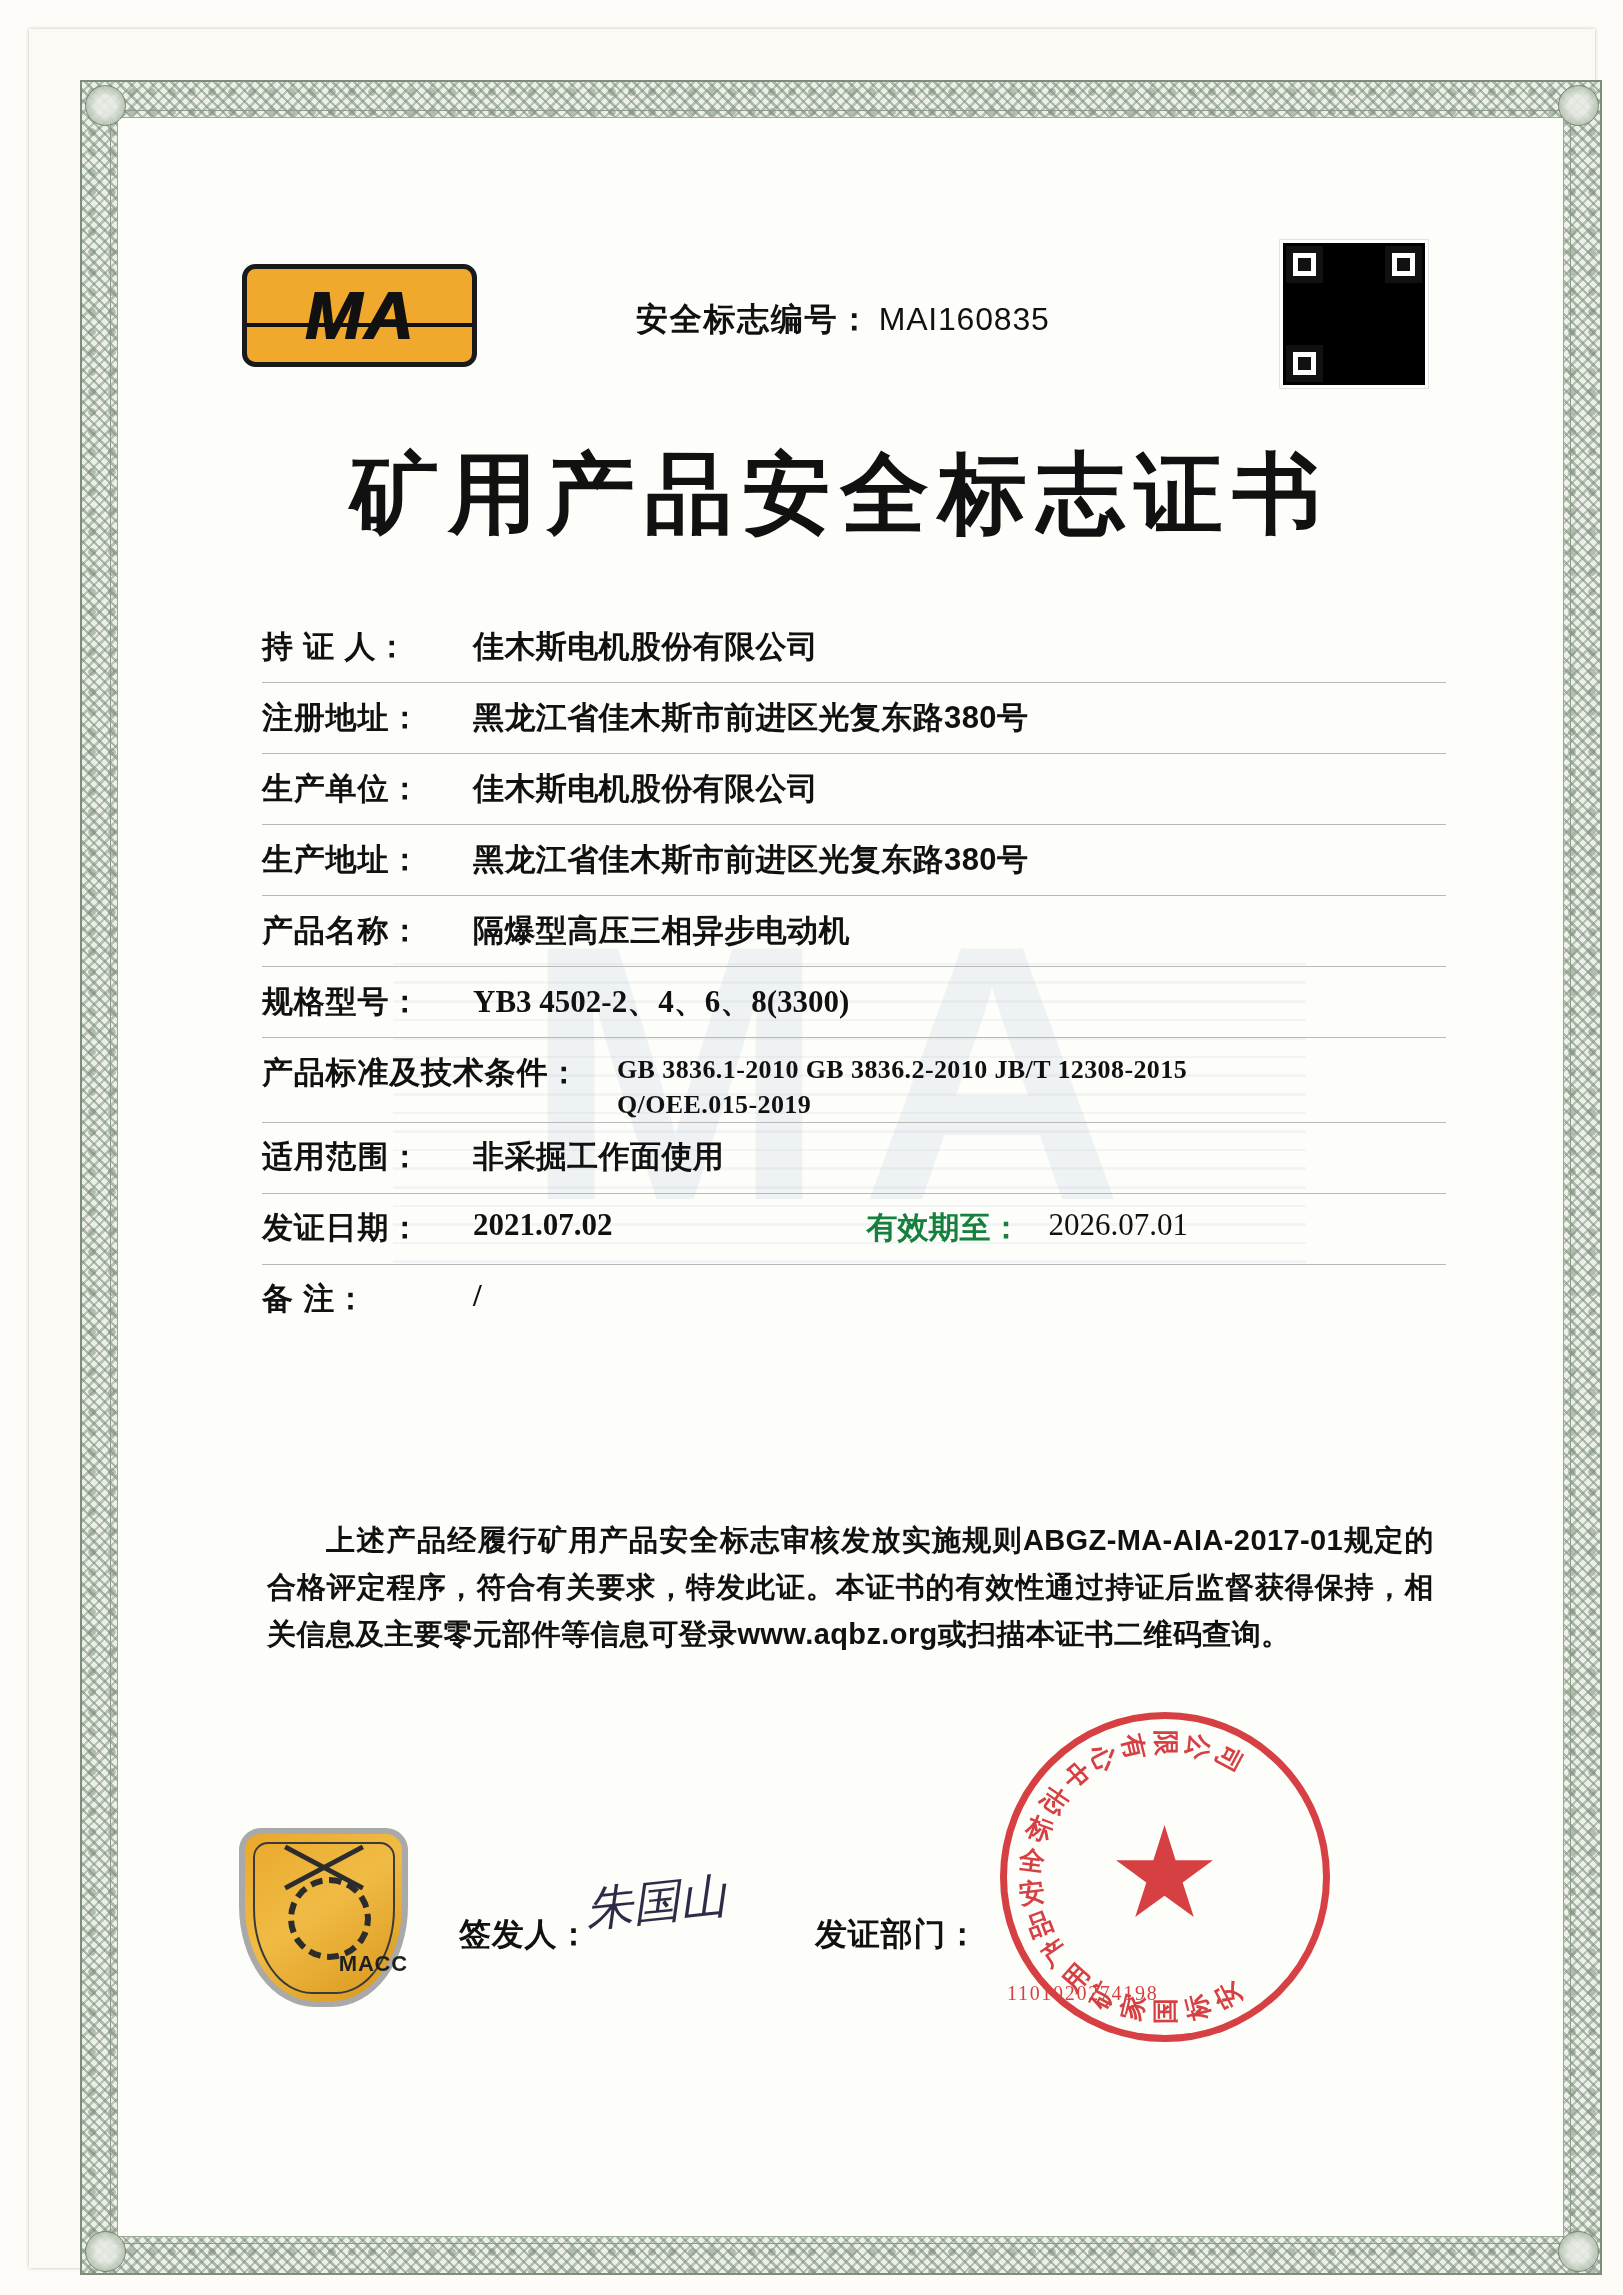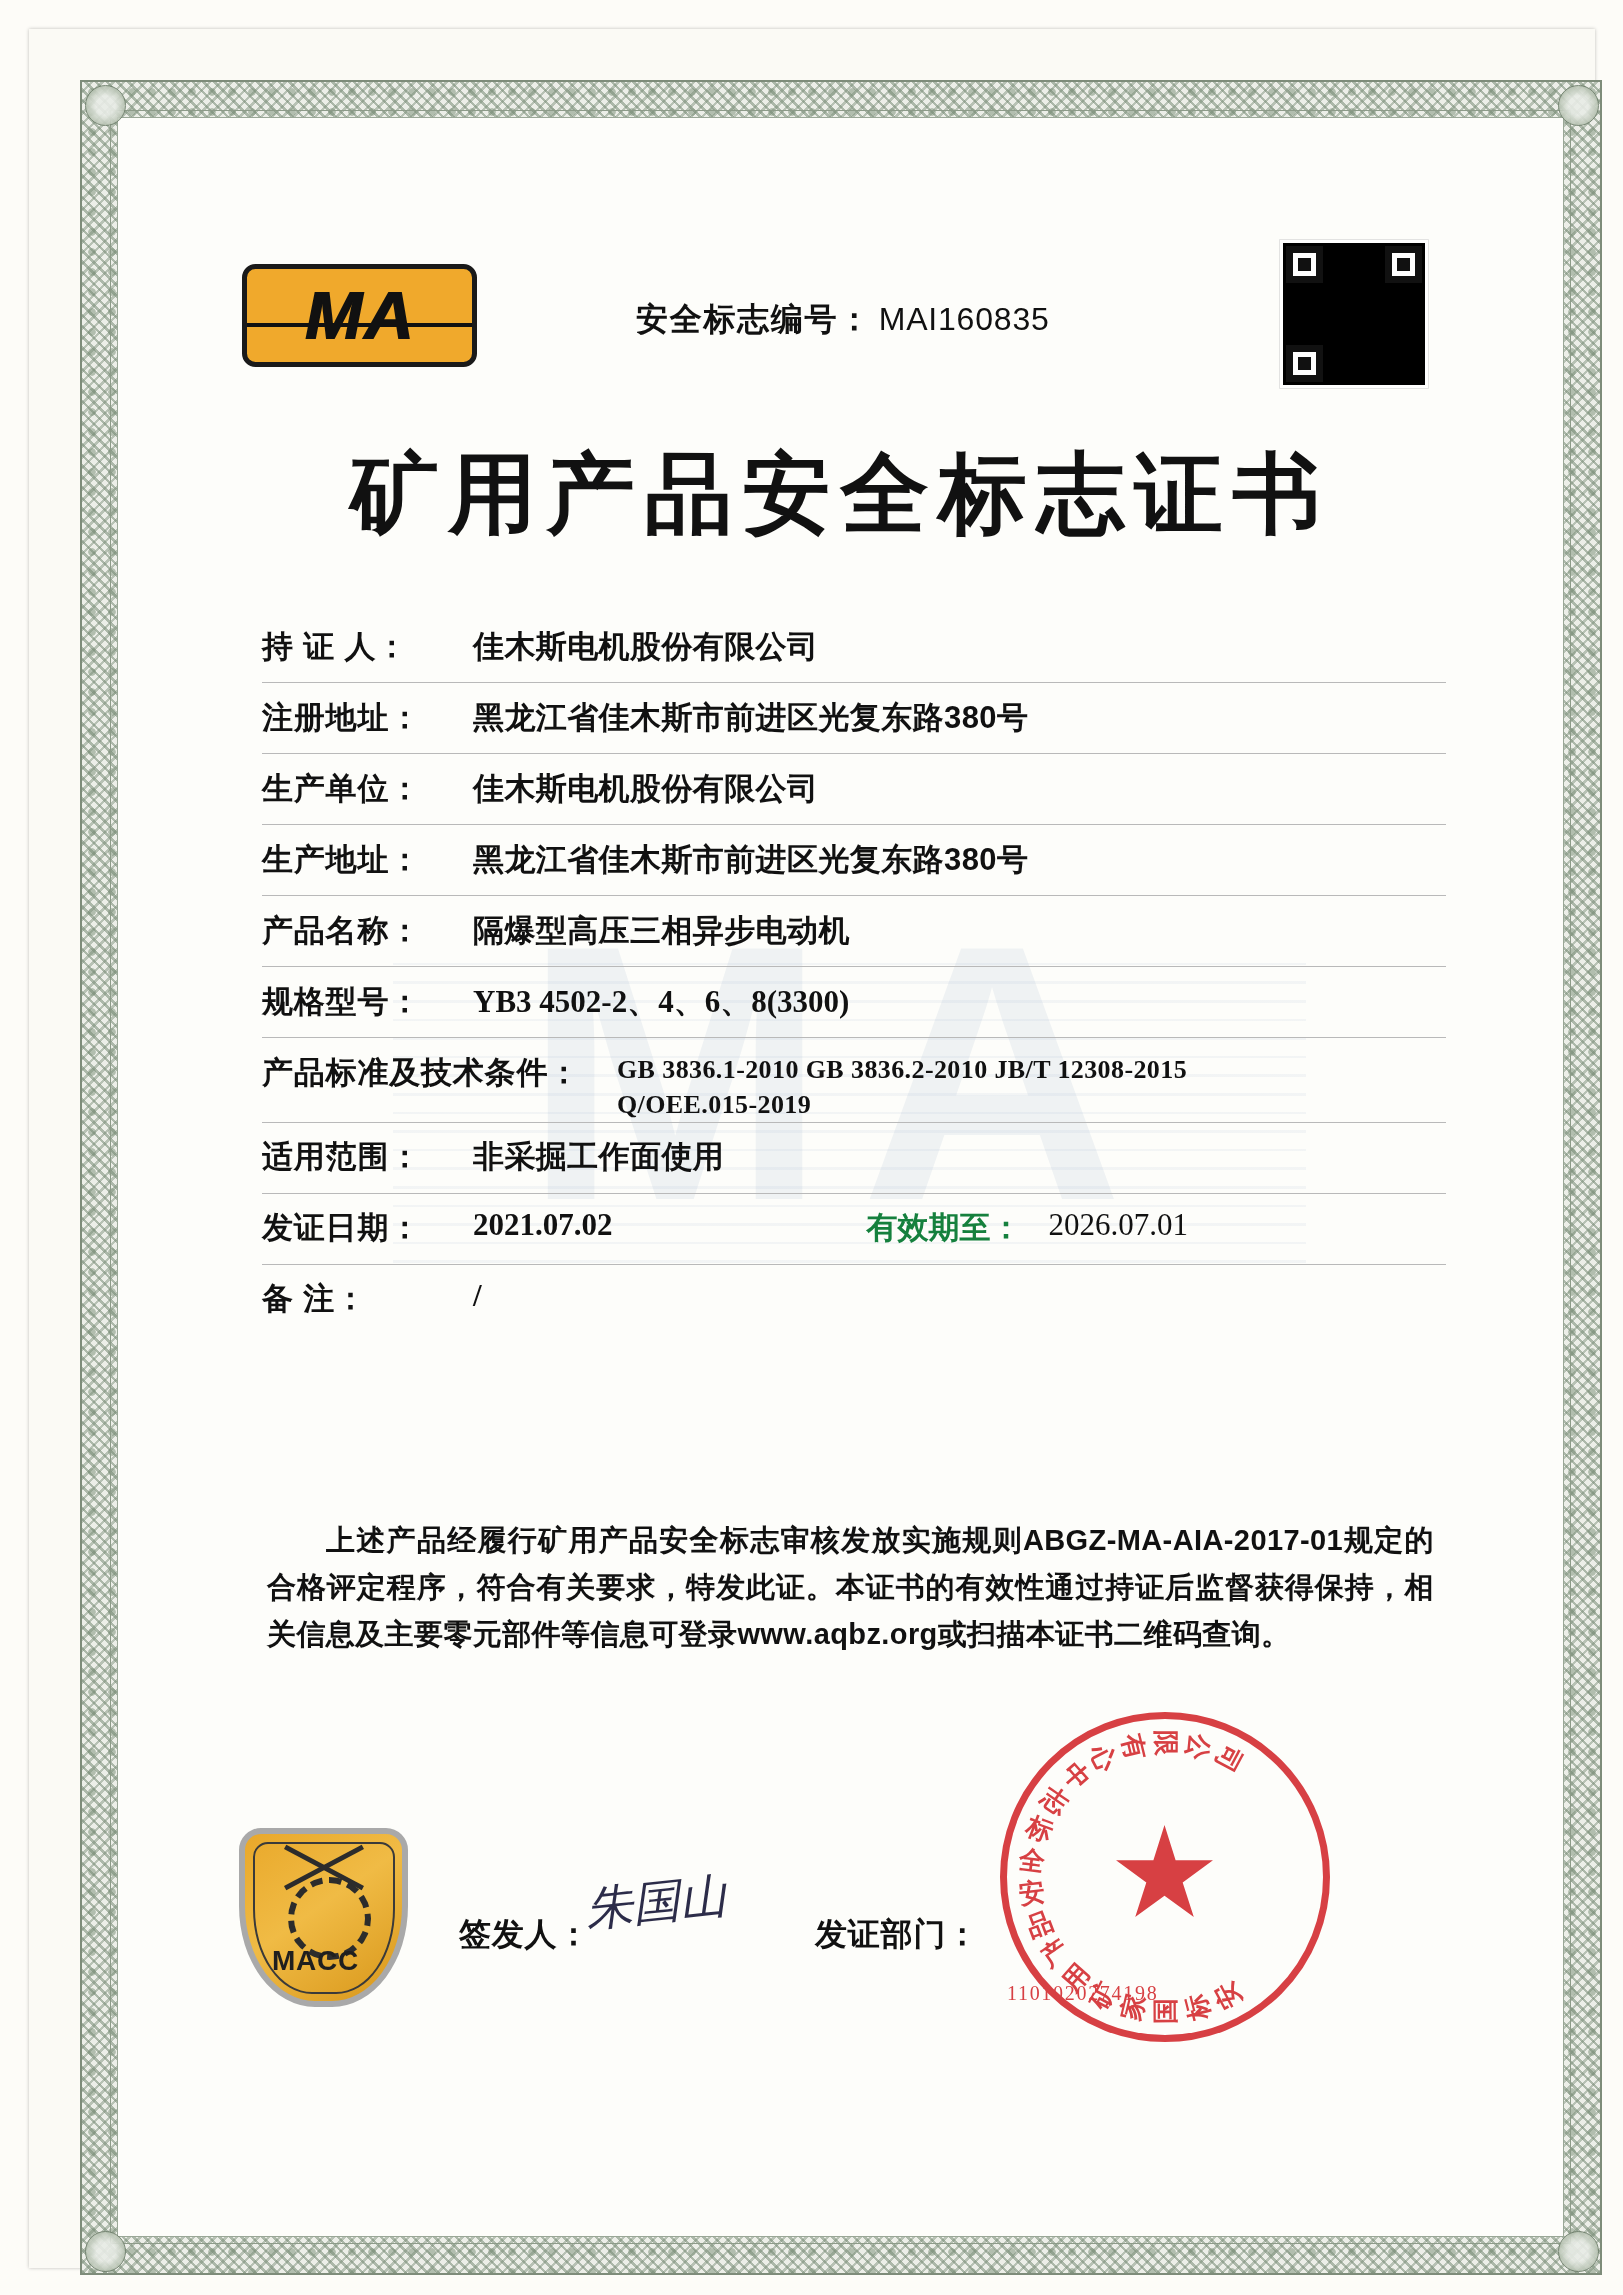--- a/index.html
+++ b/index.html
@@ -313,23 +313,23 @@
   }
   .macc-badge .pick2 {
     position: absolute;
     left: 41px; top: 37px;
     width: 88px; height: 5px;
     background: #2c2c2c;
     transform: rotate(-28deg);
   }
   .macc-badge .macc-text {
     position: absolute;
-    left: 0; right: 16px; bottom: 30px;
-    text-align: center;
-    font-size: 28px;
+    left: 0; right: 0; bottom: 30px;
+    text-align: right;
+    font-size: 22px;
     font-weight: 700;
     color: #1f1f1f;
     letter-spacing: 0.8px;
   }
 
   .signer-label {
     position: absolute;
     left: 430px;
     top: 1884px;
     font-size: 32px;

